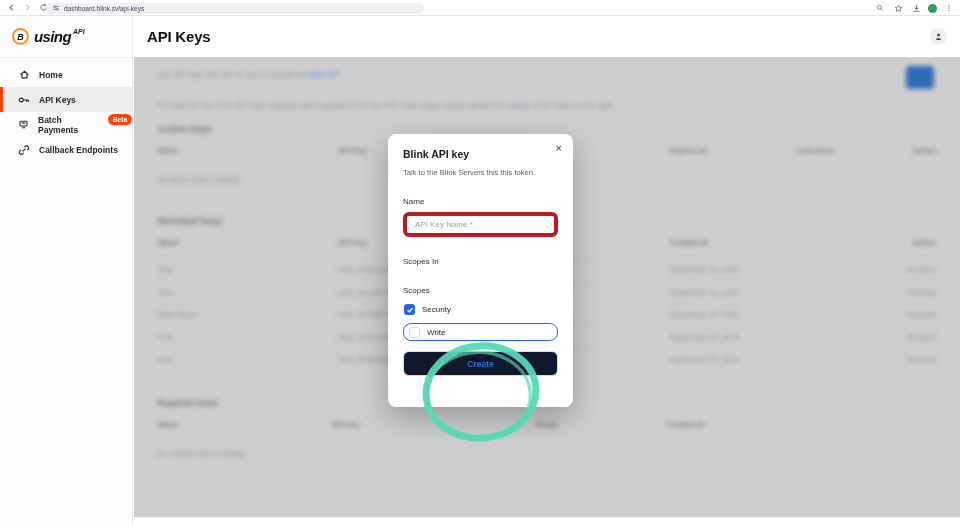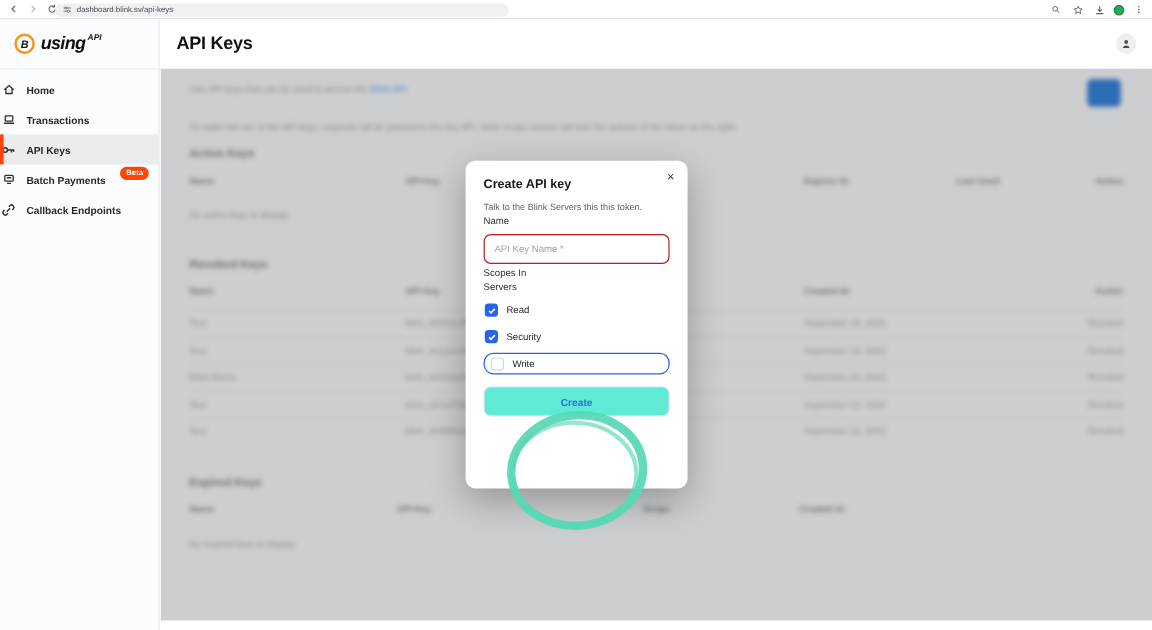--- a/index.html
+++ b/index.html
@@ -20,21 +20,21 @@
   
   .sidebar { position:absolute; top:16px; left:0; width:133px; bottom:0; background:#fbfcfe;
              border-right:1px solid #e7e9eb; z-index:3; }
   .logo-row { height:42px; display:flex; align-items:center; padding-left:12px; border-bottom:1px solid #eef0f2; }
   .logo-mark { width:17px; height:17px; border-radius:50%; border:2.5px solid #f7931a; color:#15171a;
                font-weight:700; font-style:italic; font-size:9px; display:flex; align-items:center;
                justify-content:center; background:#fff; }
   .logo-text { font-size:15px; font-weight:700; font-style:italic; letter-spacing:-0.6px; color:#0e0f10; margin-left:5px; }
   .logo-sup { font-size:7px; font-weight:700; font-style:italic; color:#17181a; margin-left:2px; transform:translateY(-5px); display:inline-block; }
   .nav { padding-top:4px; }
-  .nav-item { position:relative; height:25px; display:flex; align-items:center; padding-left:1px; gap:9px; cursor:pointer; }
+  .nav-item { position:relative; height:25px; display:flex; align-items:center; padding-left:18px; gap:9px; cursor:pointer; }
   .nav-item.active { background:#ececee; }
   .nav-item.active::before { content:""; position:absolute; left:0; top:0; bottom:0; width:3px; background:#ff4405; }
   .nav-label { font-size:8.5px; font-weight:700; color:#26282b; }
   .nav-badge { background:#ff4405; color:#fff; font-size:6.5px; font-weight:700; padding:2px 5px;
                border-radius:8px; margin-left:3px; transform:translateY(-5px); }
   .icon-wrap { display:inline-flex; width:12px; height:12px; align-items:center; justify-content:center; }
 
   
   .main-header { position:absolute; top:16px; left:134px; right:0; height:41px; background:#fff;
                  display:flex; align-items:center; padding:0 13px; z-index:2; }
@@ -60,35 +60,35 @@
              display:flex; align-items:center; white-space:nowrap; overflow:hidden; }
   .tbl .right { text-align:right; justify-content:flex-end; }
   .empty-line { font-size:7.5px; color:#87898c; margin-top:9px; }
 
   
   .modal { position:absolute; left:388px; top:134px; width:185px; height:273px; background:#fff;
            border-radius:8px; box-shadow:0 10px 30px rgba(0,0,0,0.28); padding:14px 15px; z-index:5; }
   .modal-title { font-size:10.5px; font-weight:700; color:#17191c; }
   .modal-close { position:absolute; right:11px; top:9px; font-size:11px; color:#33373b; cursor:pointer; line-height:1; }
   .modal-sub { margin-top:8px; font-size:7.6px; color:#5b6066; }
-  .fld-label { margin-top:3px; font-size:8px; color:#2c3035; }
-  .txt-input { margin-top:6px; width:100%; height:25px; border:1px solid #b91c1c; border-radius:6px;
+  .fld-label { margin-top:20px; font-size:8px; color:#2c3035; }
+  .txt-input { margin-top:6px; width:100%; height:25px; border:4px solid #b91c1c; border-radius:6px;
                padding:0 8px; font-size:8px; color:#3a3f45; background:#fff; outline:none;
                font-family:"Liberation Sans","DejaVu Sans",sans-serif; display:block; }
   .txt-input::placeholder { color:#9aa1a9; }
   .select-box { margin-top:6px; width:100%; height:25px; border:1px solid #d9dde2; border-radius:6px;
                 padding:0 8px; display:flex; align-items:center; justify-content:space-between; cursor:pointer; }
   .select-val { font-size:8px; color:#8d939b; }
   .scope-row { margin-top:7px; height:15px; display:flex; align-items:center; gap:7px; padding-left:1px; }
   .scope-row.focused { border:1.5px solid #2563eb; border-radius:8px; height:18px; padding:0 5px; margin-top:6px; }
   .cbx { width:11px; height:11px; border-radius:3px; flex:0 0 11px; display:flex; align-items:center; justify-content:center; }
   .cbx.on { background:#2563eb; }
   .cbx.off { background:#fff; border:1px solid #d4d8dd; }
   .scope-label { font-size:8px; color:#24272b; }
-  .create-btn { margin-top:10px; width:100%; height:25px; background:#5eead4; border:1px solid #cfe0f5;
+  .create-btn { margin-top:10px; width:100%; height:25px; background:#0f172a; border:1px solid #cfe0f5;
                 border-radius:6px; color:#2b6cd9; font-weight:700; font-size:8.5px; cursor:pointer;
                 font-family:"Liberation Sans","DejaVu Sans",sans-serif; }
 
   
   .circle-anno { position:absolute; left:419px; top:336px; width:124px; height:112px; z-index:6; pointer-events:none; }
 </style>
 </head>
 <body>
 
 <div class="chrome">
@@ -154,29 +154,20 @@
     <span class="logo-sup">API</span>
   </div>
   <nav class="nav" id="sidebar-nav">
       <div class="nav-item">
         <span class="icon-wrap">
           <svg width="11" height="11" viewBox="0 0 12 12">
             <path d="M1.8 6.3 L6 2.5 L10.2 6.3 M3.2 5.2 V9.7 H8.8 V5.2" fill="none" stroke="#2b2f33" stroke-width="1.2"></path>
           </svg>
         </span>
         <span class="nav-label">Home</span>
-      </div>
-      <div class="nav-item">
-        <span class="icon-wrap">
-          <svg width="11" height="11" viewBox="0 0 12 12">
-            <rect x="2.6" y="2.8" width="6.8" height="4.8" rx="0.7" fill="none" stroke="#2b2f33" stroke-width="1.2"></rect>
-            <path d="M1.4 9.5 H10.6" stroke="#2b2f33" stroke-width="1.2"></path>
-          </svg>
-        </span>
-        <span class="nav-label">Transactions</span>
       </div>
       <div class="nav-item active">
         <span class="icon-wrap">
           <svg width="12" height="12" viewBox="0 0 12 12">
             <circle cx="3.3" cy="6" r="1.9" fill="none" stroke="#2b2f33" stroke-width="1.2"></circle>
             <path d="M5.2 6 H10.8 M8.6 6 V8 M10.4 6 V7.5" fill="none" stroke="#2b2f33" stroke-width="1.2"></path>
           </svg>
         </span>
         <span class="nav-label">API Keys</span>
       </div>
@@ -277,38 +268,30 @@
           </div>
           <div class="empty-line">No expired keys to display</div>
         </div>
       </div>
   </div>
 
 </div>
 
 <div class="modal">
   <span class="modal-close">×</span>
-  <div class="modal-title">Create API key</div>
+  <div class="modal-title">Blink API key</div>
   <div class="modal-sub">Talk to the Blink Servers this this token.</div>
 
   <div class="fld-label">Name</div>
   <input class="txt-input" type="text" placeholder="API Key Name *" style="">
 
   <div class="fld-label">Scopes In</div>
 
-  <div class="fld-label">Servers</div>
+  <div class="fld-label">Scopes</div>
   <div id="scopes-container">
-      <div class="scope-row">
-        <span class="cbx on">
-          <svg width="8" height="8" viewBox="0 0 10 10">
-            <path d="M2 5.2 L4 7.2 L8 2.8" fill="none" stroke="#fff" stroke-width="1.7"></path>
-          </svg>
-        </span>
-        <span class="scope-label">Read</span>
-      </div>
       <div class="scope-row">
         <span class="cbx on">
           <svg width="8" height="8" viewBox="0 0 10 10">
             <path d="M2 5.2 L4 7.2 L8 2.8" fill="none" stroke="#fff" stroke-width="1.7"></path>
           </svg>
         </span>
         <span class="scope-label">Security</span>
       </div>
       <div class="scope-row focused">
         <span class="cbx off"></span>

